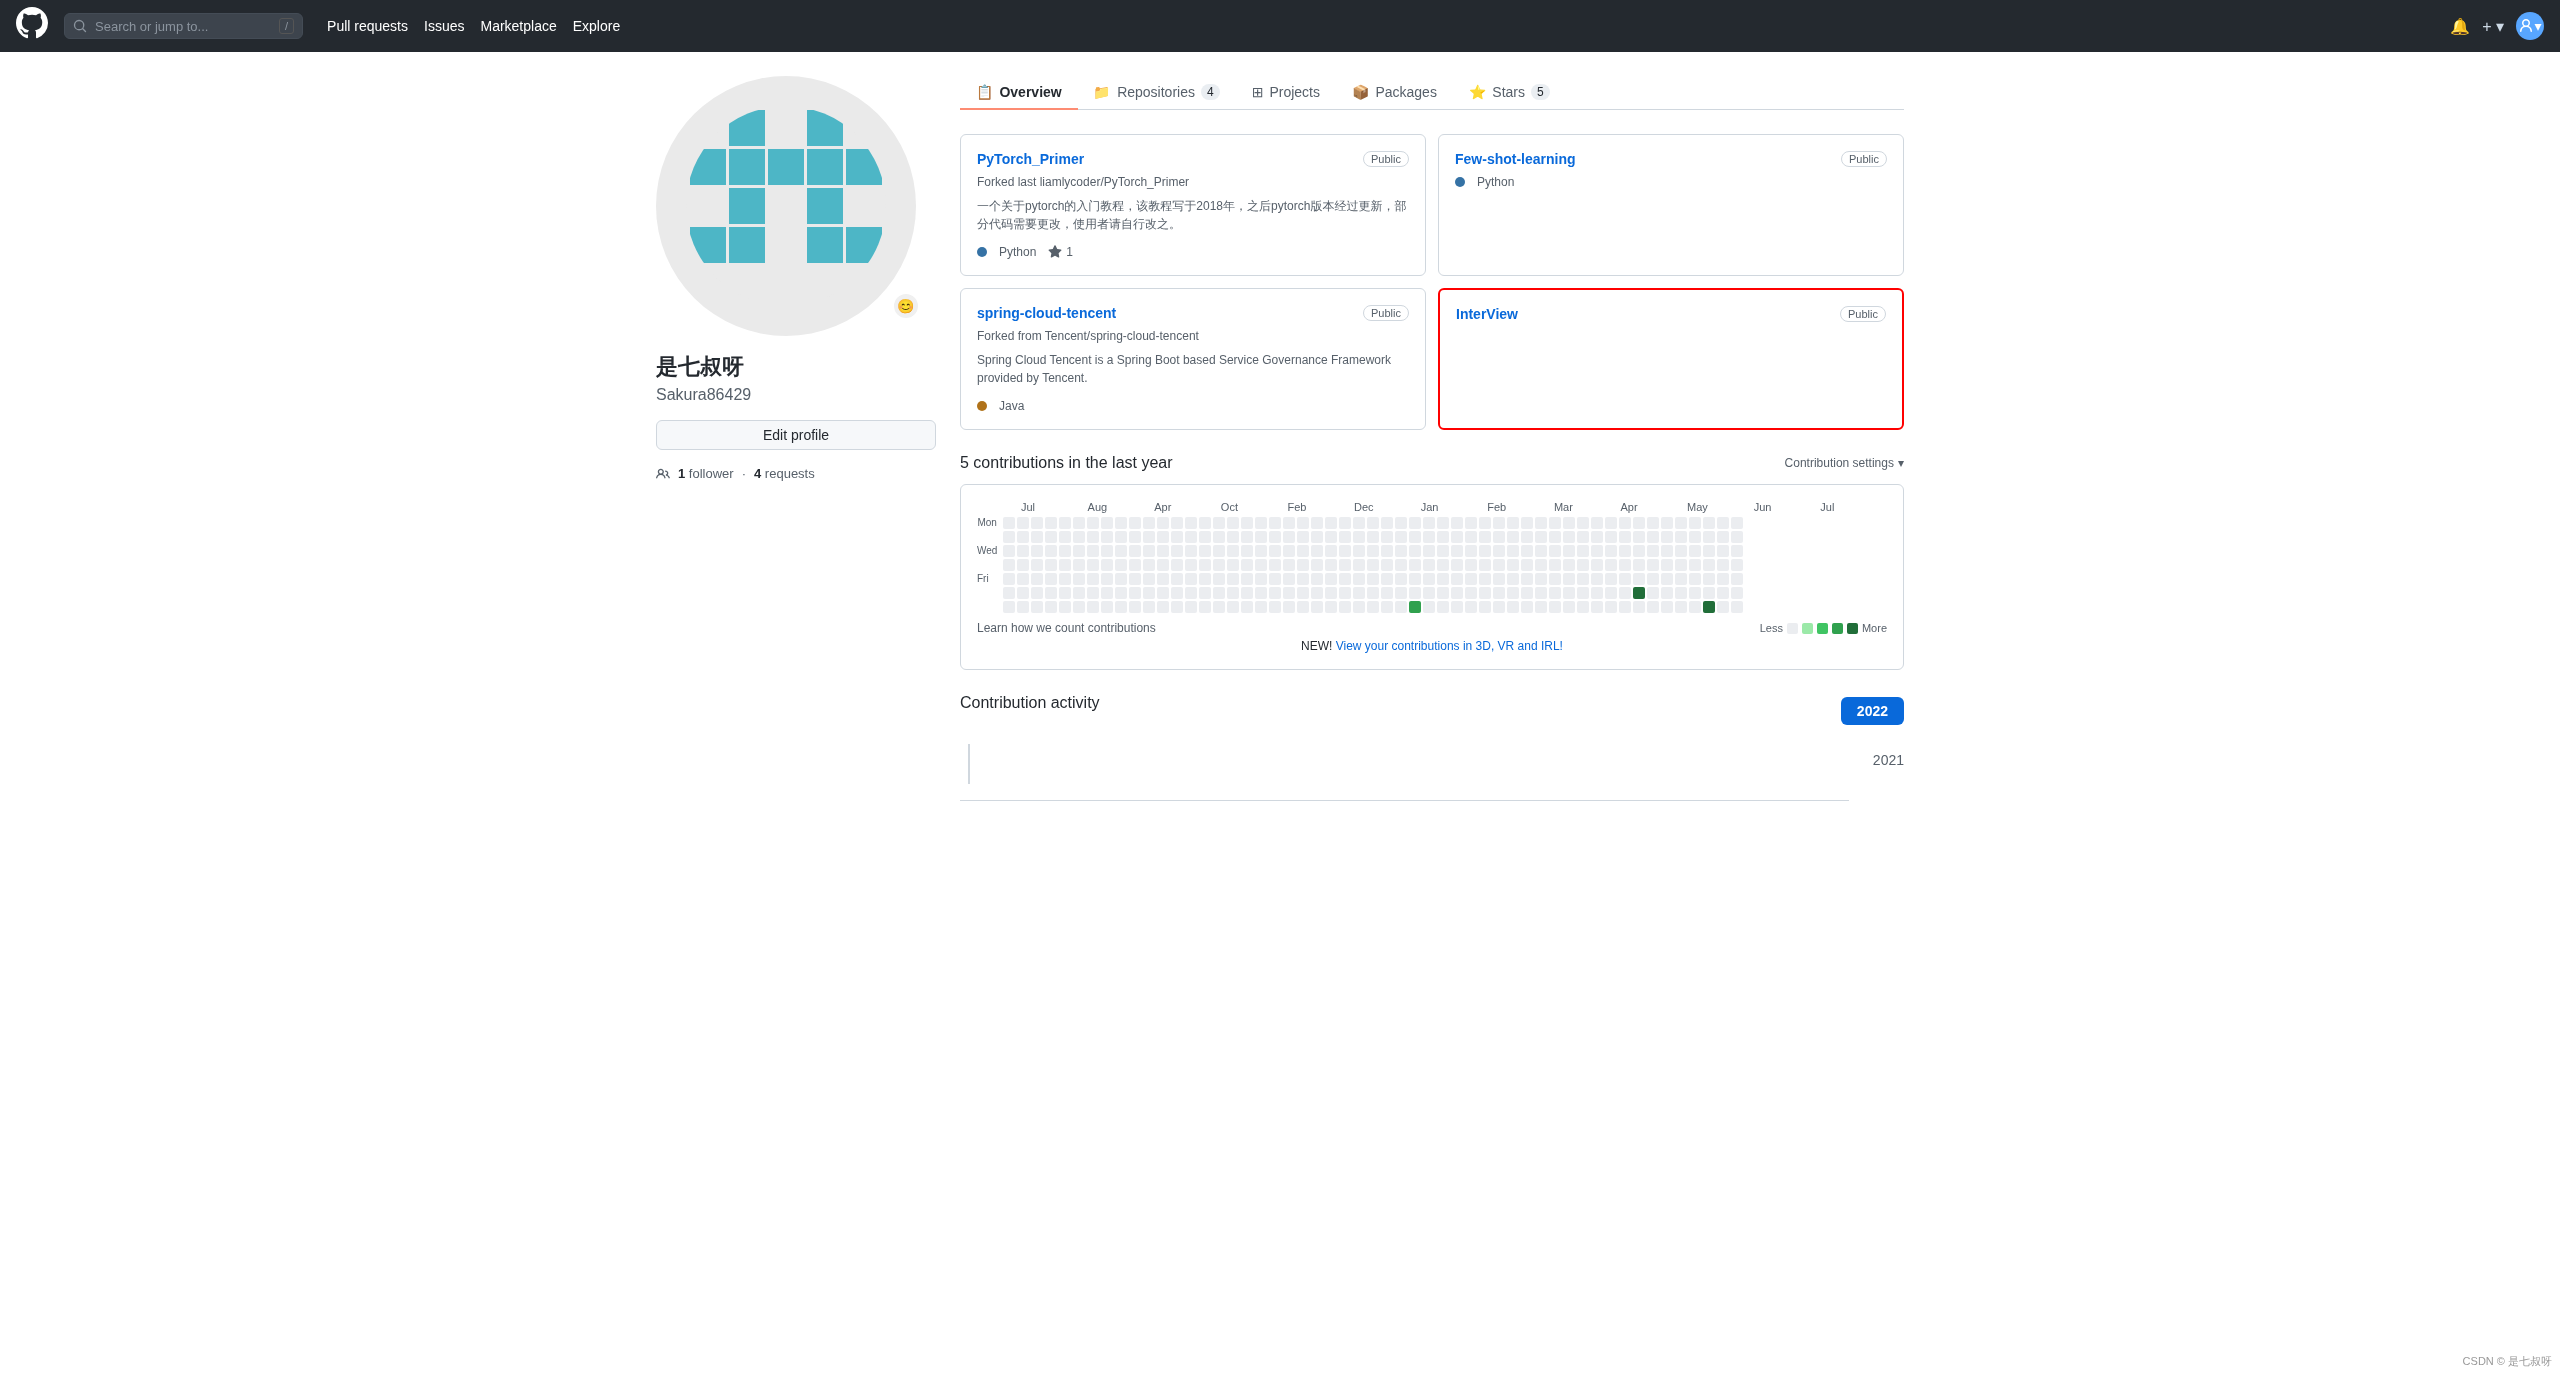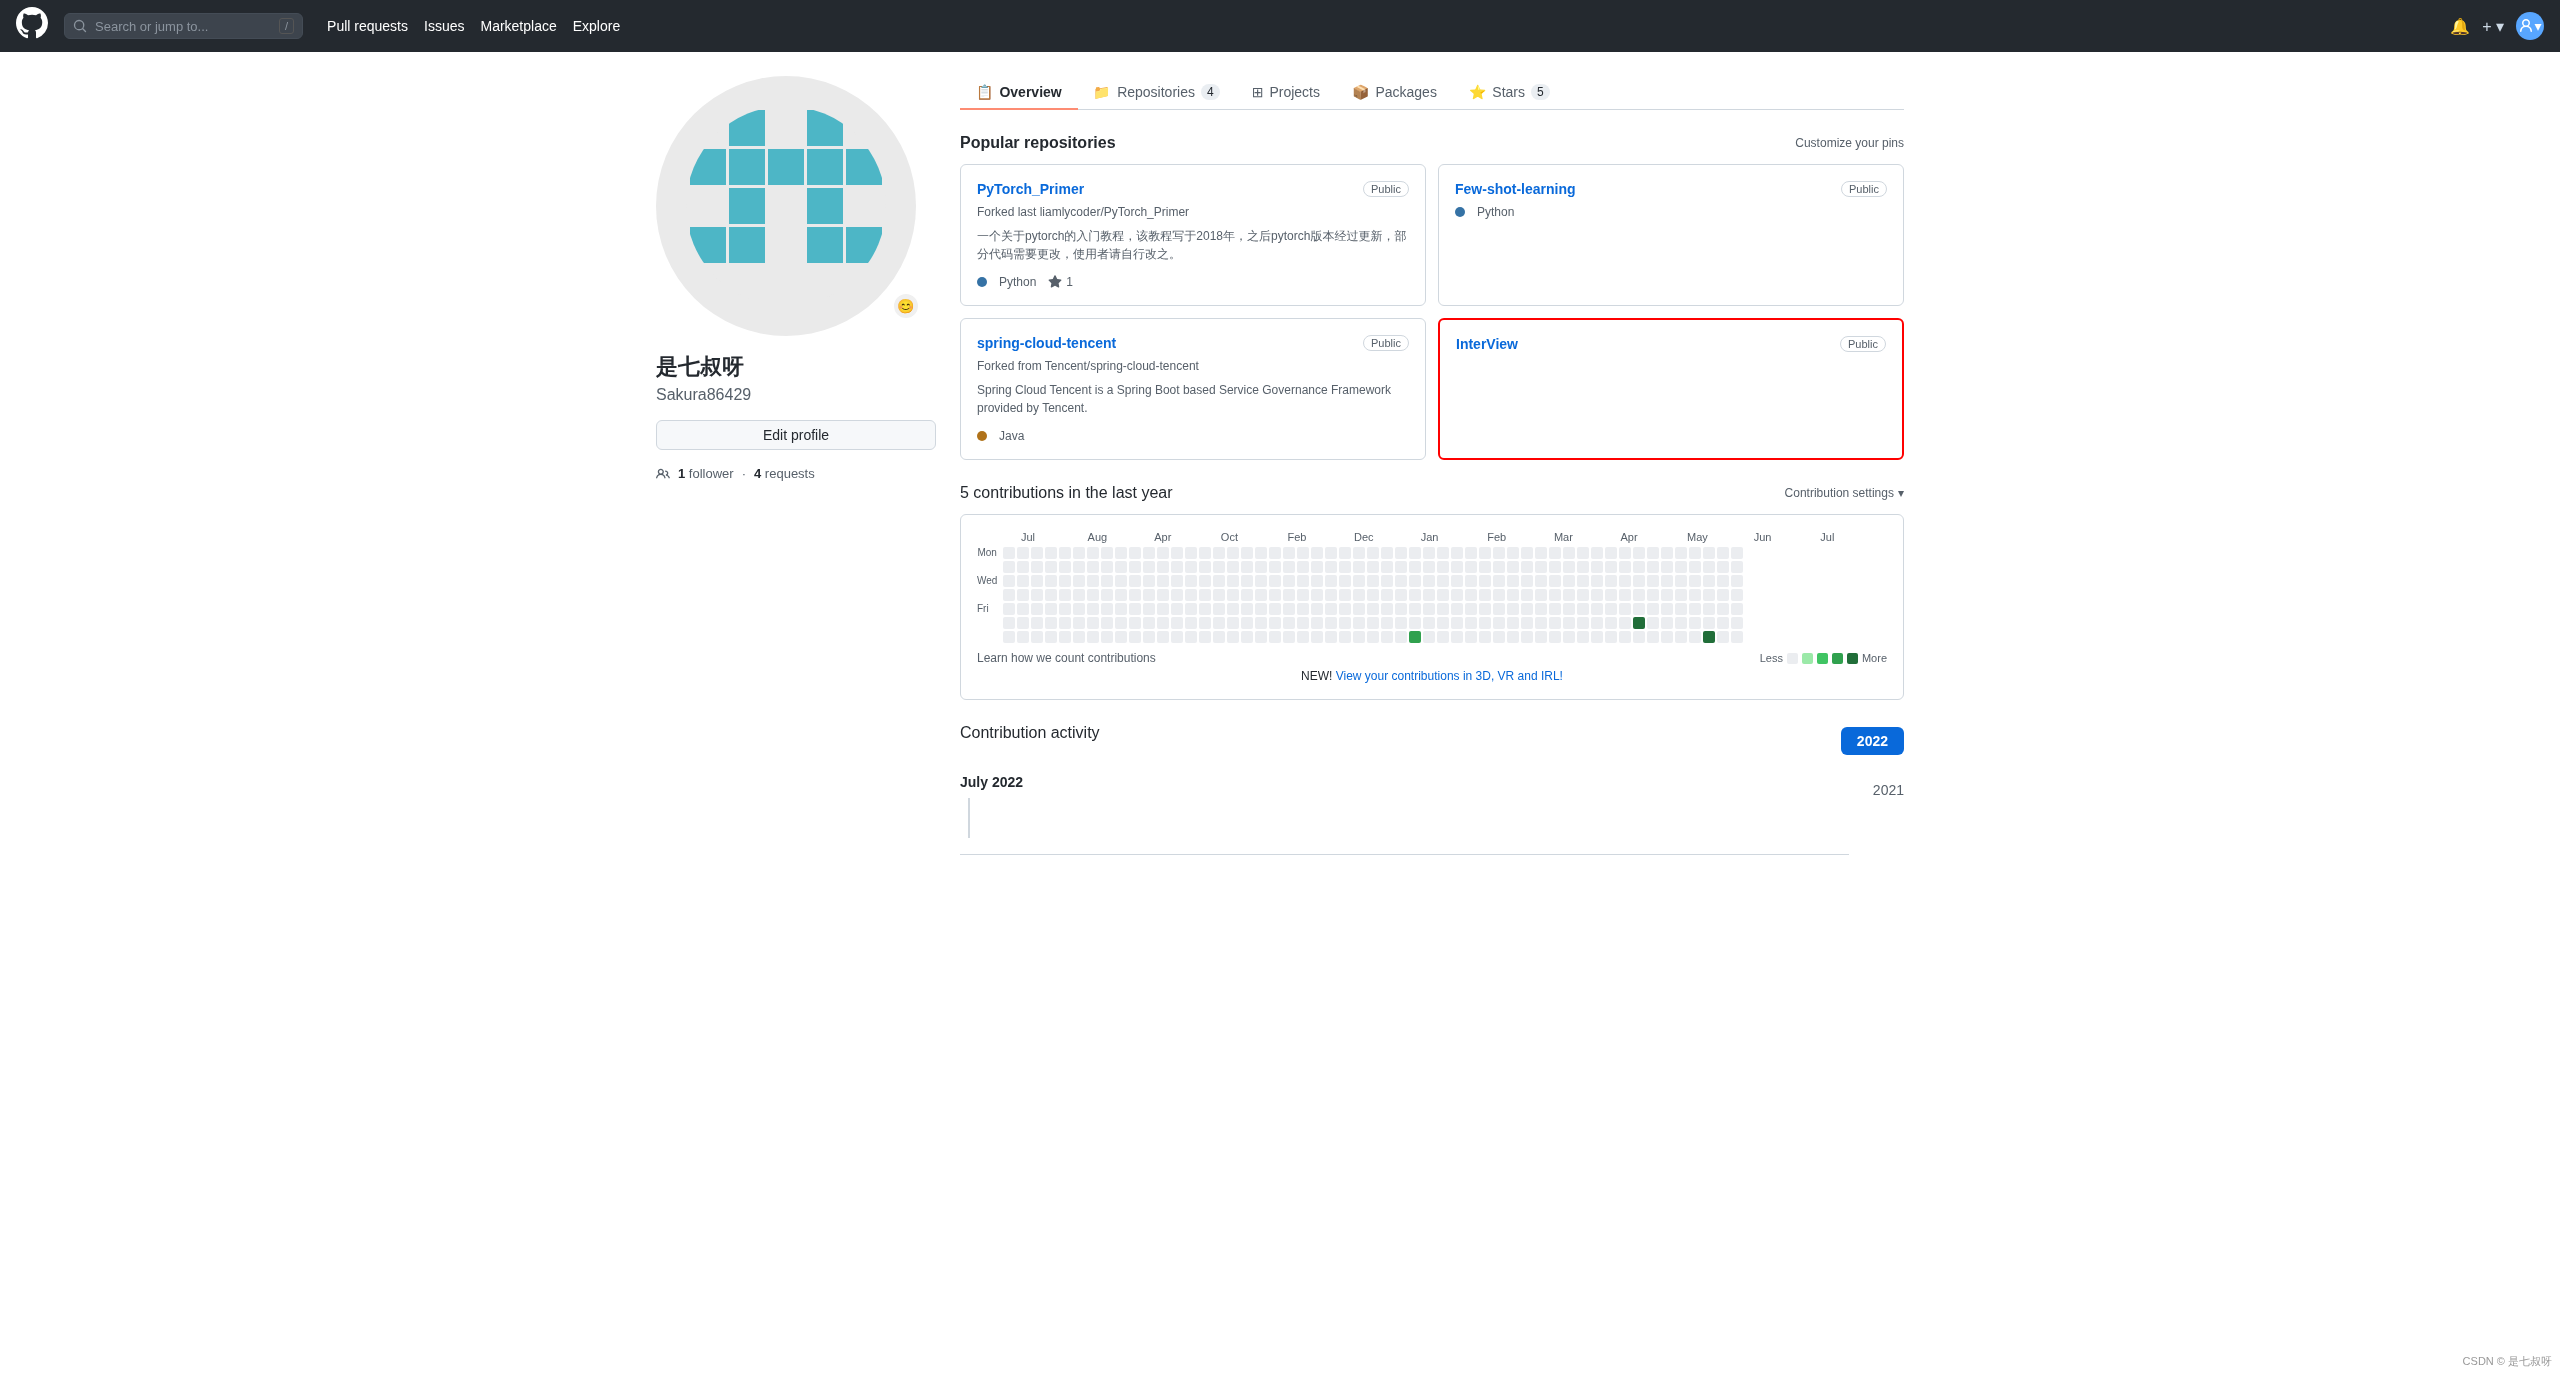--- a/index.html
+++ b/index.html
@@ -186,24 +186,20 @@
           <span>📦</span>
           <span>Packages</span>
         </a>
         <a class="tab">
           <span>⭐</span>
           <span>Stars</span>
           <span class="tab-badge">5</span>
         </a>
       </nav>
 
-      <div class="section-header">
-        <span class="section-title">Popular repositories</span>
-        <a href="#" class="customize-link">Customize your pins</a>
-      </div>
 
       <div class="repos-grid">
 
         <div class="repo-card">
           <div class="repo-card-header">
             <a href="#" class="repo-name">PyTorch_Primer</a>
             <span class="repo-badge">Public</span>
           </div>
           <div class="repo-fork">Forked last liamlycoder/PyTorch_Primer</div>
           <div class="repo-desc">一个关于pytorch的入门教程，该教程写于2018年，之后pytorch版本经过更新，部分代码需要更改，使用者请自行改之。</div>
@@ -683,21 +679,20 @@
       </div>
 
       <div class="activity-section">
         <div style="display:flex;justify-content:space-between;align-items:center;margin-bottom:16px;">
           <span class="activity-title">Contribution activity</span>
           <button class="activity-year-btn">2022</button>
         </div>
         <div style="display:flex;gap:24px;">
           <div style="flex:1;">
             <div class="month-section">
-              <div class="month-title">July 2022</div>
               <div style="height:40px;border-left:2px solid #d0d7de;margin-left:8px;padding-left:12px;"></div>
             </div>
           </div>
           <div>
             <div class="activity-year-side">2021</div>
           </div>
         </div>
       </div>
 
     </main>

